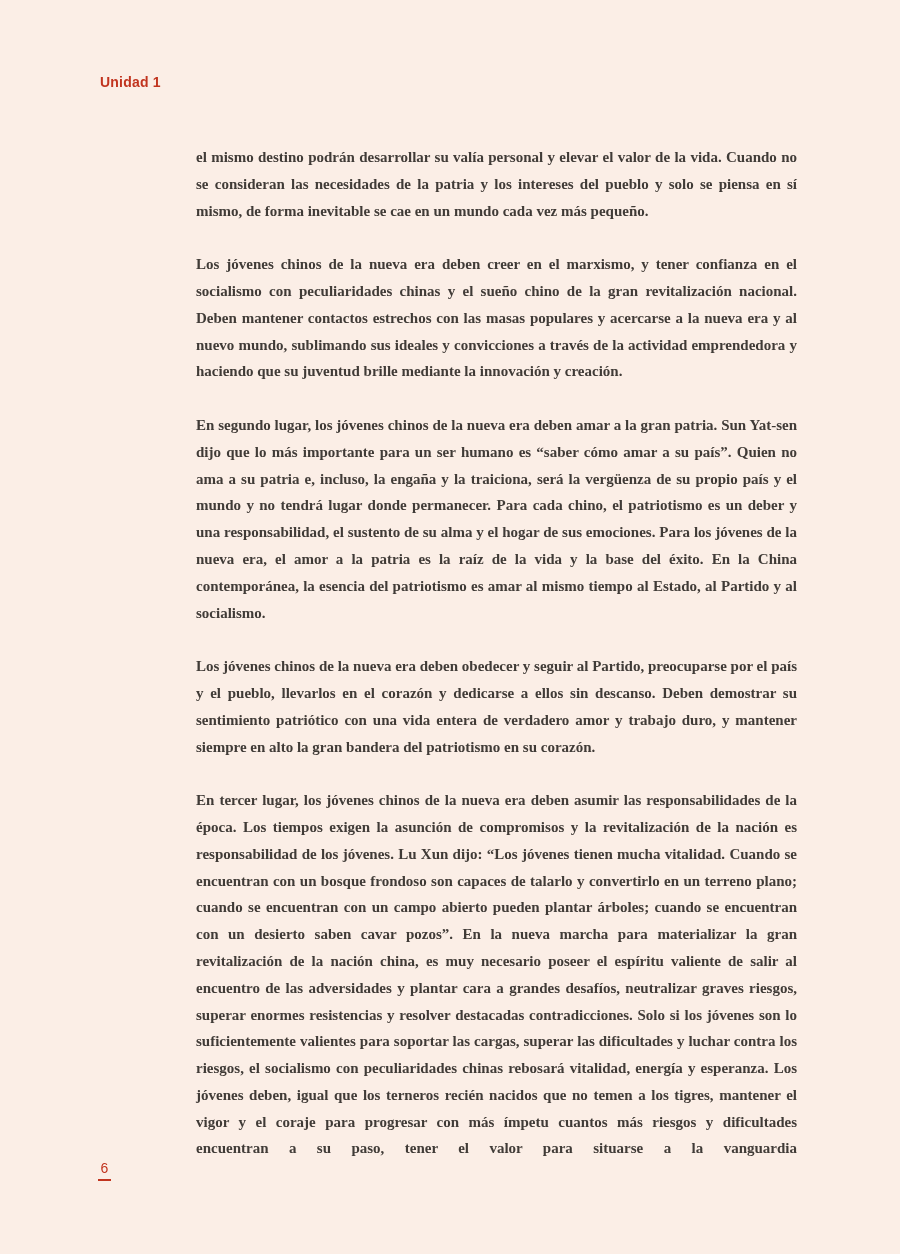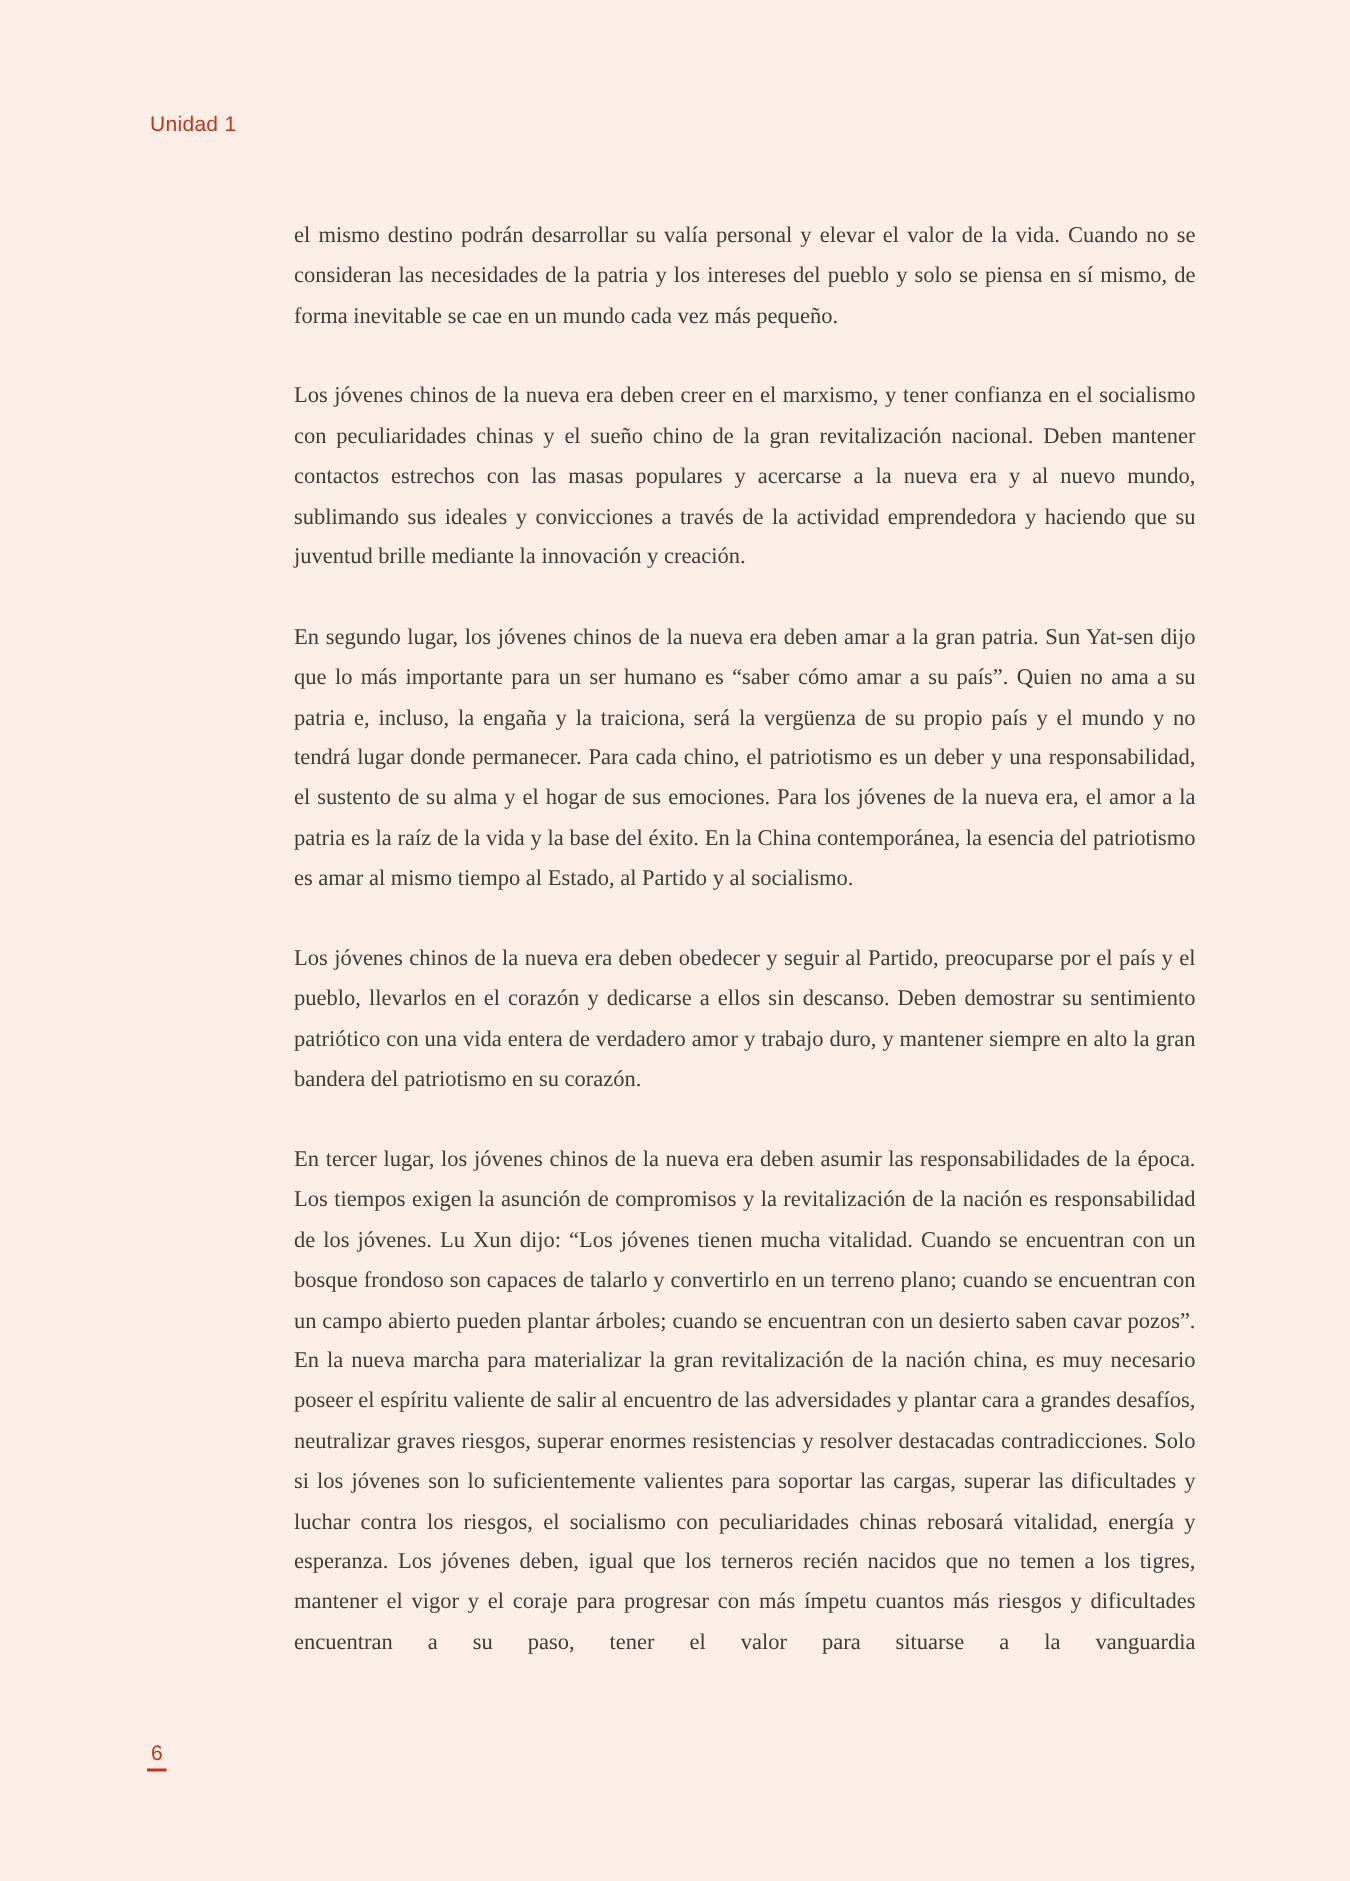--- a/index.html
+++ b/index.html
@@ -17,36 +17,37 @@
   .page {
     position: absolute;
     inset: 0;
   }
   .unit-header {
     position: absolute;
     left: 100px;
     top: 74px;
     color: #c1341f;
     font-family: "Liberation Sans", sans-serif;
-    font-weight: normal;
+    font-weight: bold;
     font-size: 14px;
     letter-spacing: 0.2px;
   }
   .body-text {
     position: absolute;
     left: 196px;
     top: 144px;
     width: 601px;
     color: #403b37;
     font-size: 15px;
     line-height: 26.8px;
     text-align: justify;
   }
   .body-text p {
     margin: 0 0 26.8px 0;
+    font-weight: bold;
   }
   .body-text p.continued {
     text-align-last: justify;
     margin-bottom: 0;
   }
   .page-footer {
     position: absolute;
     left: 98px;
     top: 1160px;
     text-align: center;

